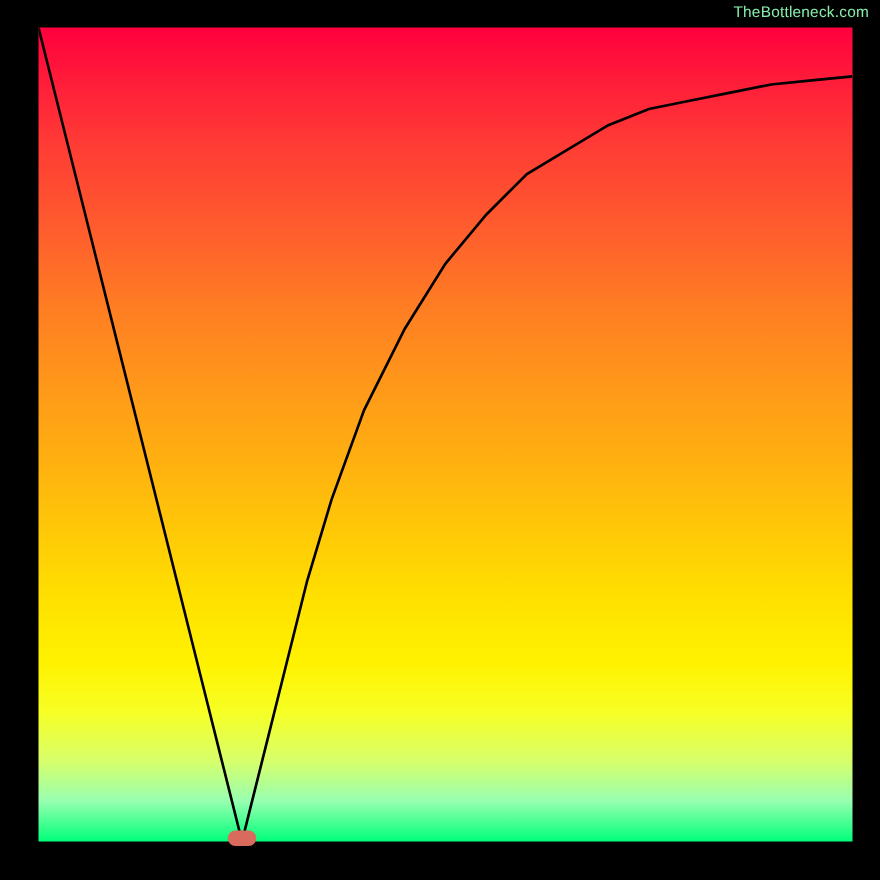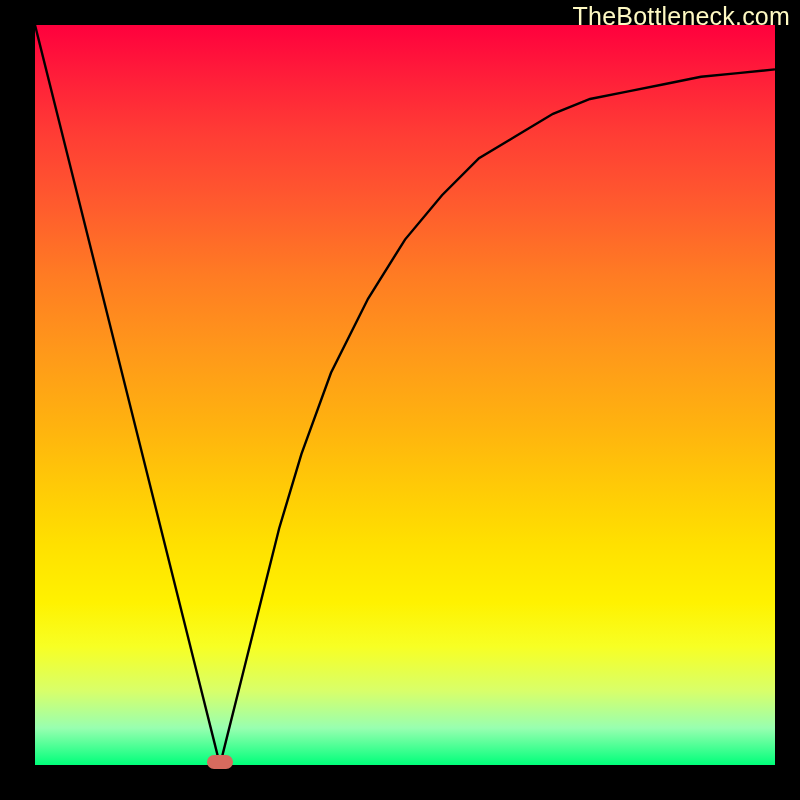--- a/index.html
+++ b/index.html
@@ -44,22 +44,22 @@
     position: absolute;
     left: 0;
     top: 0;
     width: 740px;
     height: 740px;
   }
   .attribution {
     position: absolute;
     right: 10px;
     top: 2px;
-    color: #fef9c3;
-    font-size: 25px;
+    color: #86efac;
+    font-size: 14px;
     letter-spacing: 0.2px;
   }
   .marker {
     position: absolute;
     width: 26px;
     height: 14px;
     border-radius: 7px;
     background: #d86a5e;
   }
 </style>

